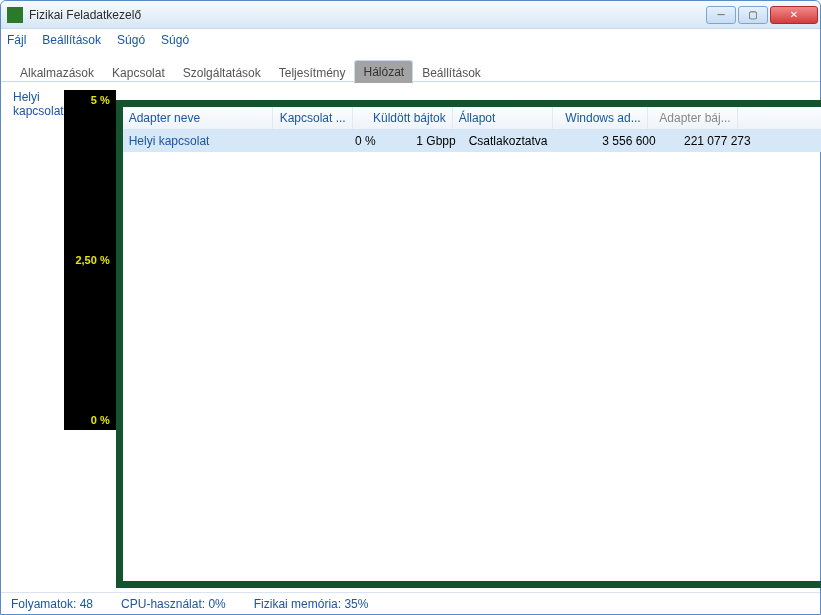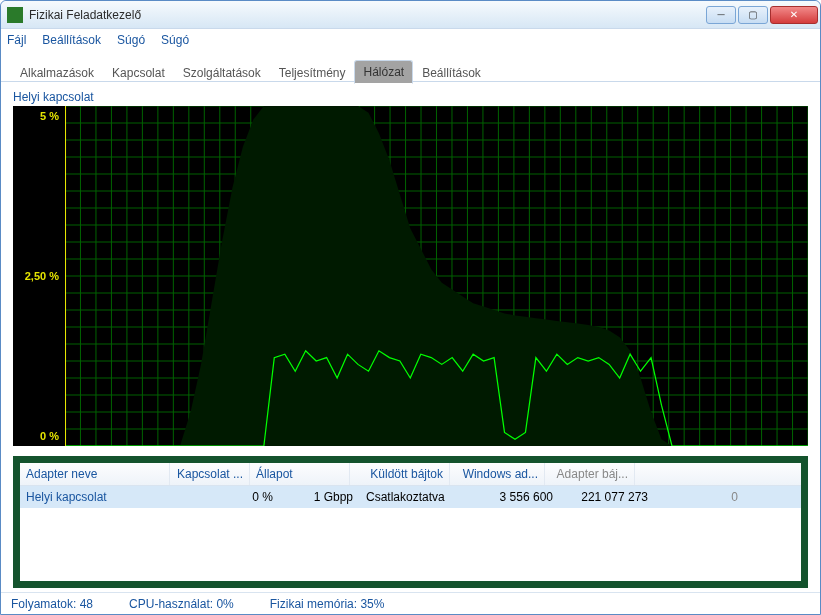--- a/index.html
+++ b/index.html
@@ -17,21 +17,21 @@
 .win-btn.close { background: linear-gradient(#f28a8a,#d43c3c); border:1px solid #a62e2e; color:#fff; width:48px; }
 
 .menubar { height: 22px; display: flex; align-items: center; gap: 4px; padding: 0 0; color: #1a56a0; }
 .menubar .menu-item { padding: 2px 6px; cursor: default; }
 
 .tabs { display: flex; align-items: flex-end; padding: 6px 10px 0 10px; border-bottom: 1px solid #c9d9eb; gap: 0; }
 .tab { padding: 4px 8px; border: 1px solid transparent; border-bottom: none; color: #333; cursor: default; position: relative; top: 3px; }
 .tab.active { background: #a3a3a3; border: 1px solid #c9d9eb; border-bottom: 1px solid #fff; border-radius: 3px 3px 0 0; }
 .tab:not(.active) { color: #555; }
 
-.content { flex: 1; padding: 8px 12px 4px 12px; display: flex; flex-direction: column; min-height: 0; }
+.content { flex: 1; padding: 8px 12px 4px 12px; display: flex; min-height: 0; }
 
 .chart-title { color: #1a56a0; font-size: 12px; margin-bottom: 2px; }
 .chart-wrap { display: flex; height: 340px; }
 .chart-yaxis { width: 52px; background: #000; position: relative; }
 .chart-yaxis .ylabel { position: absolute; right: 6px; color: #e6e600; font-size: 11px; font-weight: bold; transform: translateY(-50%); }
 .chart-area { flex: 1; position: relative; background: #000; overflow: hidden; }
 .chart-area svg { width: 100%; height: 100%; display: block; }
 
 .table-wrap { margin-top: 10px; border: 7px solid #14532d; flex: 1; display: flex; flex-direction: column; min-height: 0; }
 .thead { display: flex; background: linear-gradient(#fdfdfe,#eef3f9); border-bottom: 1px solid #d9e4f0; }
@@ -40,21 +40,21 @@
 .trow .td { padding: 4px 6px; border-right: 1px solid transparent; overflow: hidden; text-overflow: ellipsis; white-space: nowrap; }
 .trow.selected { background: #d6e8f8; }
 .col0 { width: 150px; color:#1a56a0; }
 .col1 { width: 110px; text-align: right; }
 .col2 { width: 80px; text-align: right; }
 .col3 { width: 100px; }
 .col4 { width: 100px; text-align: right; }
 .col5 { width: 95px; text-align: right; }
 .col6 { width: 90px; text-align: right; color:#888; }
 
-.statusbar { height: 22px; border-top: 1px solid #d9e4f0; display: flex; align-items: center; gap: 36px; padding: 0 10px; color: #1a56a0; text-align: center; }
+.statusbar { height: 22px; border-top: 1px solid #d9e4f0; display: flex; align-items: center; gap: 28px; padding: 0 10px; color: #1a56a0; text-align: center; }
 </style>
 </head>
 <body>
 
 <div class="window">
 
   <div class="titlebar">
     <span class="app-icon"></span>
     <span class="title">Fizikai Feladatkezelő</span>
     <div class="win-btns">
@@ -97,22 +97,22 @@
             <path d="M0.0 340.0 L10.1 340.0 L20.3 340.0 L30.4 340.0 L40.6 340.0 L50.7 340.0 L60.8 340.0 L71.0 340.0 L81.1 340.0 L91.3 340.0 L101.4 340.0 L111.5 340.0 L121.7 340.0 L131.8 340.0 L142.0 340.0 L152.1 340.0 L162.3 340.0 L172.4 340.0 L182.5 340.0 L192.7 340.0 L202.8 251.6 L213.0 248.2 L223.1 265.2 L233.2 244.8 L243.4 255.0 L253.5 251.6 L263.7 272.0 L273.8 248.2 L283.9 258.4 L294.1 265.2 L304.2 244.8 L314.4 251.6 L324.5 255.0 L334.6 272.0 L344.8 248.2 L354.9 251.6 L365.1 258.4 L375.2 251.6 L385.4 265.2 L395.5 248.2 L405.6 255.0 L415.8 251.6 L425.9 326.4 L436.1 333.2 L446.2 326.4 L456.3 251.6 L466.5 265.2 L476.6 248.2 L486.8 258.4 L496.9 251.6 L507.0 255.0 L517.2 251.6 L527.3 258.4 L537.5 272.0 L547.6 248.2 L557.7 265.2 L567.9 251.6 L578.0 299.2 L588.2 340.0 L598.3 340.0 L608.5 340.0 L618.6 340.0 L628.7 340.0 L638.9 340.0 L649.0 340.0 L659.2 340.0 L669.3 340.0 L679.4 340.0 L689.6 340.0 L699.7 340.0 L709.9 340.0 L720.0 340.0 " stroke="#00ff00" stroke-width="1.2" fill="none"></path>
             <path d="M0 0 V340" stroke="#e6e600" stroke-width="2"></path>
           </svg>
       </div>
     </div>
 
     <div class="table-wrap">
       <div class="thead">
         <div class="th col0">Adapter neve</div>
         <div class="th col2">Kapcsolat ...</div>
+        <div class="th col4">Küldött bájtok</div>
         <div class="th col3">Állapot</div>
-        <div class="th col4">Küldött bájtok</div>
         <div class="th col5">Windows ad...</div>
         <div class="th col6">Adapter báj...</div>
       </div>
       <div class="trow selected">
         <div class="td col0">Helyi kapcsolat</div>
         <div class="td col1">0 %</div>
         <div class="td col2">1 Gbpp</div>
         <div class="td col3">Csatlakoztatva</div>
         <div class="td col4">3 556 600</div>
         <div class="td col5">221 077 273</div>

